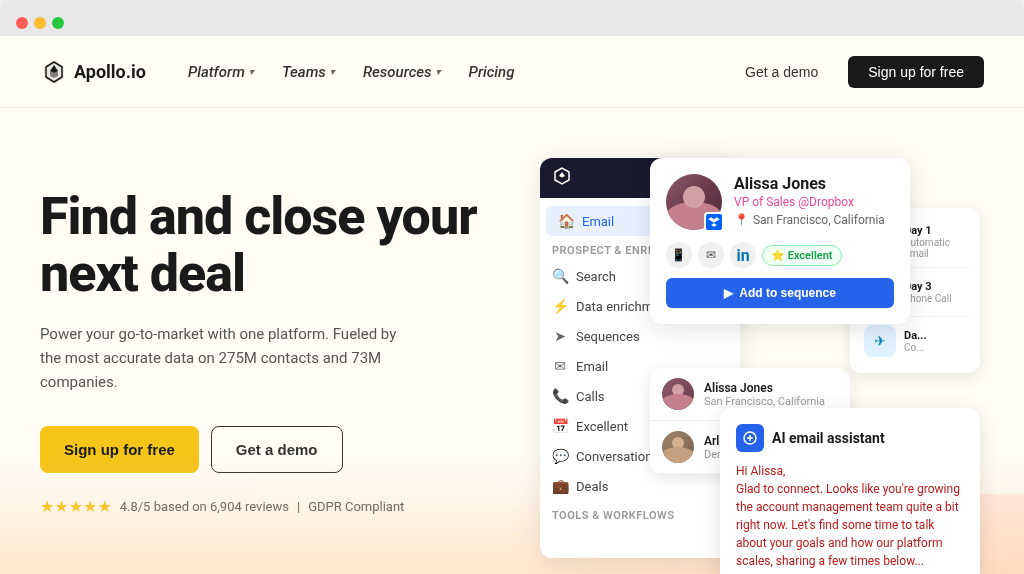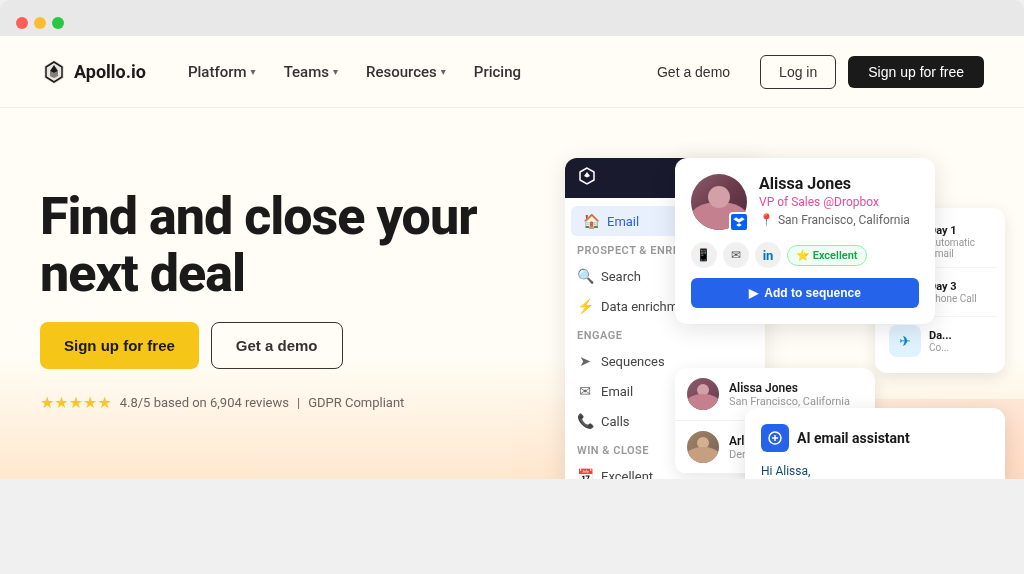--- a/index.html
+++ b/index.html
@@ -22,21 +22,21 @@
       gap: 6px;
     }
     .dot { width: 12px; height: 12px; border-radius: 50%; }
     .dot-red { background: #ff5f57; }
     .dot-yellow { background: #febc2e; }
     .dot-green { background: #28c840; }
 
     
     .page {
       background: #fffdf5;
-      height: 443px;
+      height: 538px;
       overflow: hidden;
       position: relative;
     }
 
     
     .nav {
       background: #fffdf5;
       border-bottom: 1px solid #eee;
       padding: 0 40px;
       height: 72px;
@@ -73,20 +73,21 @@
       display: flex;
       align-items: center;
       gap: 4px;
       padding: 6px 10px;
       color: #333;
       font-size: 15px;
       font-weight: 500;
       cursor: pointer;
       border-radius: 6px;
       text-decoration: none;
+      font-style: italic;
     }
     .chevron {
       font-size: 10px;
       color: #666;
     }
     .nav-right {
       display: flex;
       align-items: center;
       gap: 12px;
     }
@@ -121,21 +122,20 @@
       border-radius: 6px;
     }
 
     
     .hero {
       display: flex;
       align-items: flex-start;
       padding: 60px 40px 0;
       position: relative;
       height: calc(538px - 72px);
-      gap: 25px;
     }
 
     .hero-left {
       flex: 0 0 480px;
       padding-top: 20px;
     }
 
     .hero-title {
       font-size: 52px;
       font-weight: 800;
@@ -529,21 +529,21 @@
     }
 
     .ai-title {
       font-size: 14px;
       font-weight: 700;
       color: #1a1a1a;
     }
 
     .ai-body {
       font-size: 12px;
-      color: #0c4a6e;
+      color: #b91c1c;
       line-height: 1.5;
     }
 
     
     .bottom-gradient {
       position: absolute;
       bottom: 0;
       left: 0;
       right: 0;
       height: 120px;
@@ -601,29 +601,29 @@
           <span class="chevron">▾</span>
         </a>
         <a class="nav-link" href="#">
           <span>Pricing</span>
         </a>
       </div>
     </div>
 
     <div class="nav-right">
       <button class="btn-demo">Get a demo</button>
-      <button class="btn-login">Log in</button>
       <button class="btn-signup">Sign up for free</button>
     </div>
   </nav>
 
   <div class="hero">
 
     <div class="hero-left">
       <h1 class="hero-title">Find and close your next deal</h1>
+      <p class="hero-subtitle">Power your go-to-market with one platform. Fueled by the most accurate data on 275M contacts and 73M companies.</p>
       <div class="hero-ctas">
         <button class="btn-primary">Sign up for free</button>
         <button class="btn-secondary">Get a demo</button>
       </div>
       <div class="hero-rating">
         <span class="stars">★★★★★</span>
         <span>4.8/5 based on 6,904 reviews</span>
         <span>|</span>
         <span>GDPR Compliant</span>
       </div>
@@ -653,36 +653,34 @@
 
           <div class="sidebar-item">
             <span class="sidebar-icon">🔍</span>
             <span>Search</span>
           </div>
           <div class="sidebar-item">
             <span class="sidebar-icon">⚡</span>
             <span>Data enrichment</span>
           </div>
 
-          <div class="sidebar-section-label">Engage</div>
 
           <div class="sidebar-item">
             <span class="sidebar-icon">➤</span>
             <span>Sequences</span>
           </div>
           <div class="sidebar-item">
             <span class="sidebar-icon">✉</span>
             <span>Email</span>
           </div>
           <div class="sidebar-item">
             <span class="sidebar-icon">📞</span>
             <span>Calls</span>
           </div>
 
-          <div class="sidebar-section-label">Win &amp; close</div>
 
           <div class="sidebar-item">
             <span class="sidebar-icon">📅</span>
             <span>Excellent</span>
           </div>
           <div class="sidebar-item">
             <span class="sidebar-icon">💬</span>
             <span>Conversations</span>
           </div>
           <div class="sidebar-item">
@@ -711,21 +709,21 @@
             <div class="profile-location">
               <span>📍</span>
               <span>San Francisco, California</span>
             </div>
           </div>
         </div>
 
         <div class="profile-badges">
           <div class="social-badge">📱</div>
           <div class="social-badge">✉</div>
-          <div class="social-badge" style="font-weight:700;font-size:13px;color:#0077b5;">in</div>
+          <div class="social-badge" style="font-weight:700;font-size:16px;color:#0077b5;">in</div>
           <div class="quality-badge">
             <span>⭐</span>
             <span>Excellent</span>
           </div>
         </div>
 
         <button class="add-sequence-btn">
           <span>▶</span>
           <span>Add to sequence</span>
         </button>
@@ -783,20 +781,21 @@
           <div class="ai-icon">
             <svg width="16" height="16" viewBox="0 0 16 16" fill="white">
               <circle cx="8" cy="8" r="6" fill="none" stroke="white" stroke-width="1.5"></circle>
               <path d="M5 8h6M8 5v6" stroke="white" stroke-width="1.5"></path>
             </svg>
           </div>
           <span class="ai-title">AI email assistant</span>
         </div>
         <div class="ai-body">
           <span>Hi Alissa,</span><br>
+          <span>Glad to connect. Looks like you're growing the account management team quite a bit right now. Let's find some time to talk about your goals and how our platform scales, sharing a few times below...</span>
         </div>
       </div>
 
     </div>
   </div>
 
   <div class="bottom-gradient"></div>
   <div class="pink-gradient"></div>
 </div>
 

